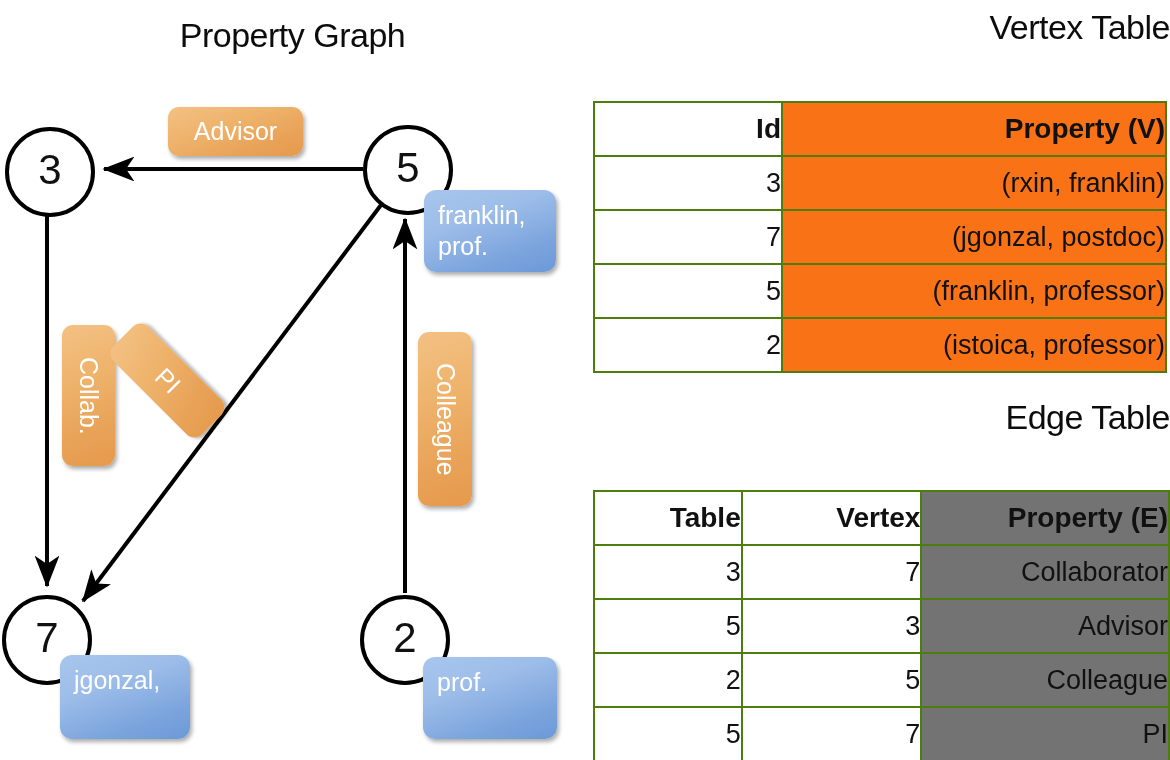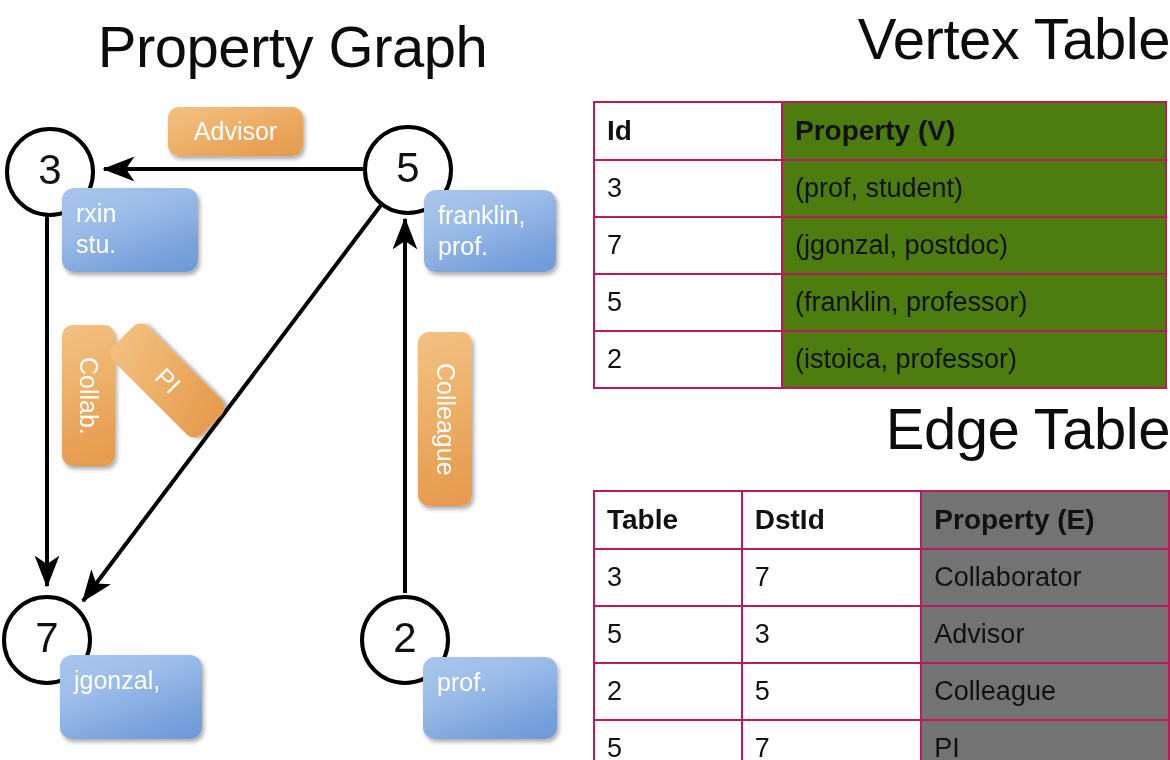--- a/index.html
+++ b/index.html
@@ -6,21 +6,21 @@
   body{
     width:1170px;height:760px;position:relative;overflow:hidden;
     background:#ffffff;
     font-family:"Liberation Sans", sans-serif;
     color:#000;
   }
   .title{
     position:absolute;
     font-family:"Liberation Sans", sans-serif;
     font-weight:300;
-    font-size:58px;
+    font-size:34px;
     line-height:1;
     letter-spacing:-0.5px;
     white-space:nowrap;
     color:#0c0c0c;
     -webkit-font-smoothing:antialiased;
   }
   #title-property-graph{left:0;top:18px;width:585px;text-align:center;}
   #title-vertex-table{left:585px;top:10px;width:585px;text-align:right;}
   #title-edge-table{left:585px;top:400px;width:585px;text-align:right;}
 
@@ -70,31 +70,31 @@
     writing-mode:vertical-rl;
     text-orientation:mixed;
     white-space:nowrap;
     letter-spacing:0px;
   }
   .edgebox .rtxt{white-space:nowrap;}
 
   
   .tbl{position:absolute;border-collapse:collapse;}
   .tbl td,.tbl th{
-    border:2px solid #be185d;
-    text-align:left;
+    border:2px solid #4d7c0f;
+    text-align:right;
     font-weight:400;
     font-size:27px;
     color:#111;
-    padding:12px;
+    padding:0;
     height:54px;
     box-sizing:border-box;
   }
   .tbl th{font-weight:bold;font-size:28px;}
-  .vt-prop{background:#4d7c0f;}
+  .vt-prop{background:#f97316;}
   .et-prop{background:#737373;}
   #vertex-table{left:593px;top:101px;}
   #vertex-table .c-id{width:188px;}
   #vertex-table .c-prop{width:384px;}
   #edge-table{left:593px;top:490px;}
   #edge-table .c-src{width:148px;}
   #edge-table .c-dst{width:180px;}
   #edge-table .c-prop{width:248px;}
 </style>
 </head>
@@ -136,29 +136,25 @@
   <div class="node" style="left:363px;top:125px;">
     <span>5</span>
   </div>
   <div class="node" style="left:2px;top:595px;">
     <span>7</span>
   </div>
   <div class="node" style="left:360px;top:595px;">
     <span>2</span>
   </div>
 
-  <div class="propbox" style="left:62px;top:188px;width:136px;height:84px;">
-    <div>rxin</div>
-    <div>stu.</div>
-  </div>
   <div class="propbox" style="left:424px;top:190px;width:132px;height:82px;">
     <div>franklin,</div>
     <div>prof.</div>
   </div>
-  <div class="propbox" style="left:60px;top:655px;width:142px;height:84px;">
+  <div class="propbox" style="left:60px;top:655px;width:130px;height:84px;">
     <div>jgonzal,</div>
   </div>
   <div class="propbox" style="left:423px;top:657px;width:134px;height:82px;">
     <div>prof.</div>
   </div>
 
   <div class="edgebox" style="left:168px;top:107px;width:135px;height:49px;">
     <span class="rtxt">Advisor</span>
   </div>
 
@@ -178,42 +174,42 @@
 <table class="tbl" id="vertex-table">
   <thead>
     <tr>
       <th class="c-id">Id</th>
       <th class="c-prop vt-prop">Property (V)</th>
     </tr>
   </thead>
   <tbody>
     <tr>
       <td class="c-id">3</td>
-      <td class="c-prop vt-prop">(prof, student)</td>
+      <td class="c-prop vt-prop">(rxin, franklin)</td>
     </tr>
     <tr>
       <td class="c-id">7</td>
       <td class="c-prop vt-prop">(jgonzal, postdoc)</td>
     </tr>
     <tr>
       <td class="c-id">5</td>
       <td class="c-prop vt-prop">(franklin, professor)</td>
     </tr>
     <tr>
       <td class="c-id">2</td>
       <td class="c-prop vt-prop">(istoica, professor)</td>
     </tr>
   </tbody>
 </table>
 
 <table class="tbl" id="edge-table">
   <thead>
     <tr>
       <th class="c-src">Table</th>
-      <th class="c-dst">DstId</th>
+      <th class="c-dst">Vertex</th>
       <th class="c-prop et-prop">Property (E)</th>
     </tr>
   </thead>
   <tbody>
     <tr>
       <td class="c-src">3</td>
       <td class="c-dst">7</td>
       <td class="c-prop et-prop">Collaborator</td>
     </tr>
     <tr>

